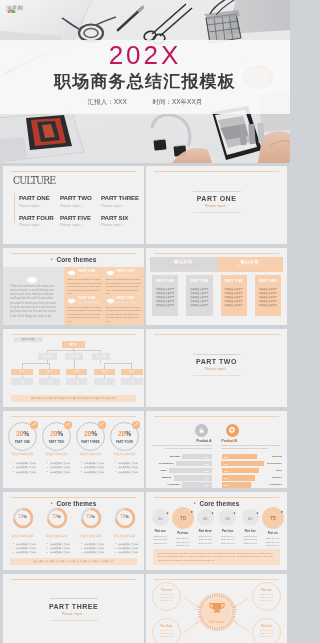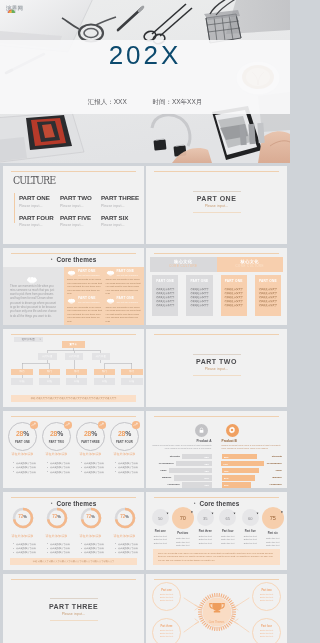--- a/index.html
+++ b/index.html
@@ -7,21 +7,21 @@
   body{width:290px;height:643px;overflow:hidden;background:#cfd3d8;
        font-family:"Liberation Sans",sans-serif;}
   .page{position:relative;width:290px;height:643px;background:#cfd3d8;}
 
   
   .hero{position:relative;width:290px;height:163px;overflow:hidden;background:#ececed;}
   .hero svg{position:absolute;left:0;top:0;}
   .hero-band{position:absolute;left:0;right:0;top:40px;height:74px;
              background:rgba(248,248,249,0.90);}
   .hero-year{position:absolute;left:0;right:0;top:40px;text-align:center;
-        font-size:26px;line-height:30px;color:#0c4a6e;letter-spacing:3px;font-weight:400;}
+        font-size:26px;line-height:30px;color:#be185d;letter-spacing:3px;font-weight:400;}
   .hero-main{position:absolute;left:0;right:0;top:71px;text-align:center;
         font-size:17px;line-height:21px;color:#3b3b3f;font-weight:700;letter-spacing:1.2px;}
   .hero-meta{position:absolute;left:0;right:0;top:97px;text-align:center;
         font-size:6.5px;line-height:10px;color:#56565a;}
   .hero-meta span{display:inline-block;}
   .hero-meta .gap{width:22px;}
 
   .wm{position:absolute;left:6px;top:5px;display:flex;align-items:center;gap:2px;z-index:9;opacity:.9;}
   .wm-txt{font-size:5.5px;color:#9aa0a6;font-weight:700;letter-spacing:.2px;}
 
@@ -291,20 +291,21 @@
         <path d="M252 72 C256 75 258 80 258 85 M264 72 C260 75 258 80 258 85" stroke="#cdab8a" stroke-width="0.8" fill="none"></path>
         <path d="M236 76 C228 76 228 84 236 84" fill="none" stroke="#e3e4e6" stroke-width="3"></path>
       </g>
 
       <g>
         <path d="M176 158 C186 148 198 146 208 150 L212 163 L172 163 Z" fill="url(#handg)" opacity="0.95"></path>
       </g>
     </svg>
     <div class="hero-band"></div>
     <div class="hero-year">202X</div>
+    <div class="hero-main">职场商务总结汇报模板</div>
     <div class="hero-meta">
       <span>汇报人：XXX</span>
       <span class="gap"></span>
       <span>时间：XX年XX月</span>
     </div>
     <div class="wm">
       <svg width="11" height="9" viewBox="0 0 22 18">
         <path d="M2 16 A9 9 0 0 1 20 16 Z" fill="#c9ccd0"></path>
         <path d="M4 16 A7 7 0 0 1 11 9 L11 16 Z" fill="#e8533a"></path>
         <path d="M11 9 A7 7 0 0 1 18 16 L11 16 Z" fill="#5aa84f"></path>

